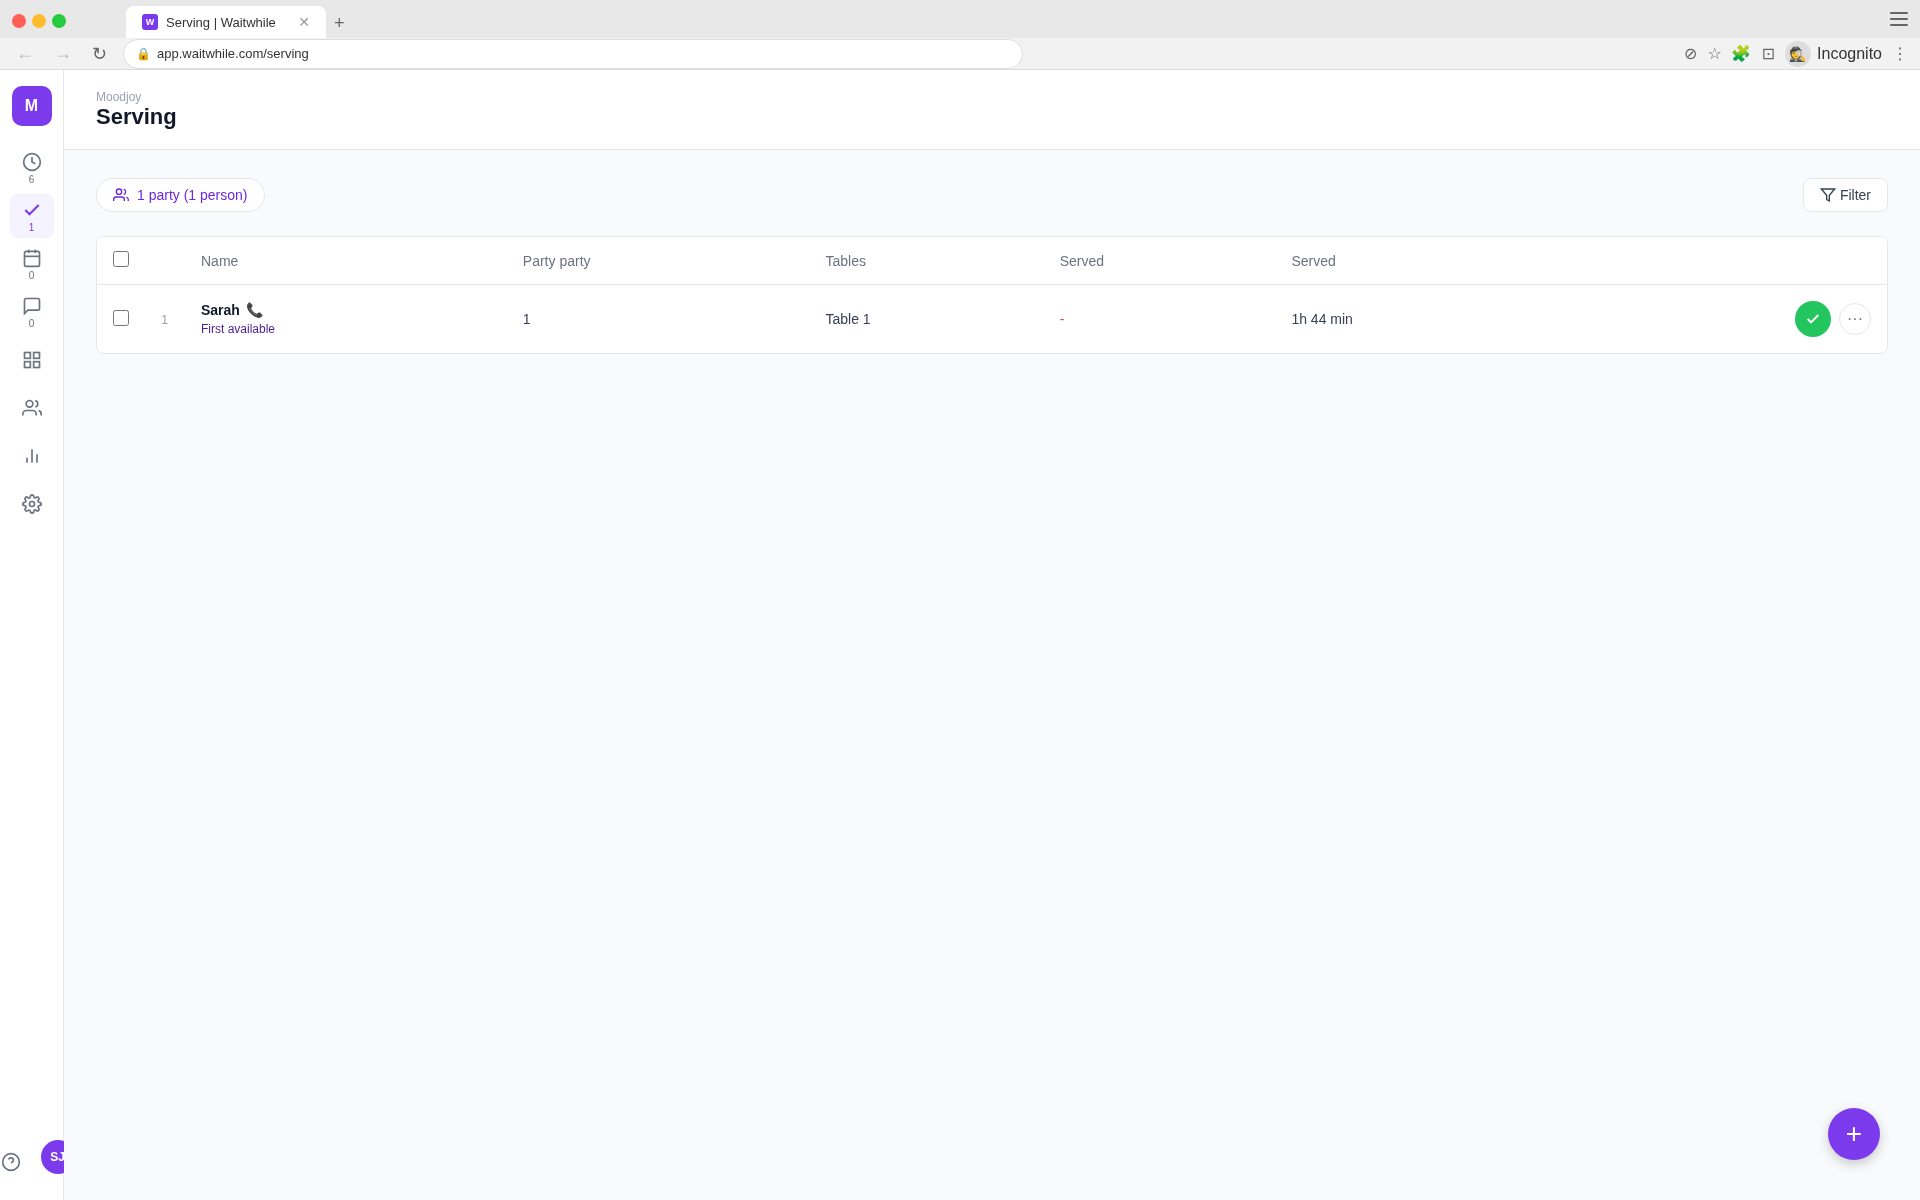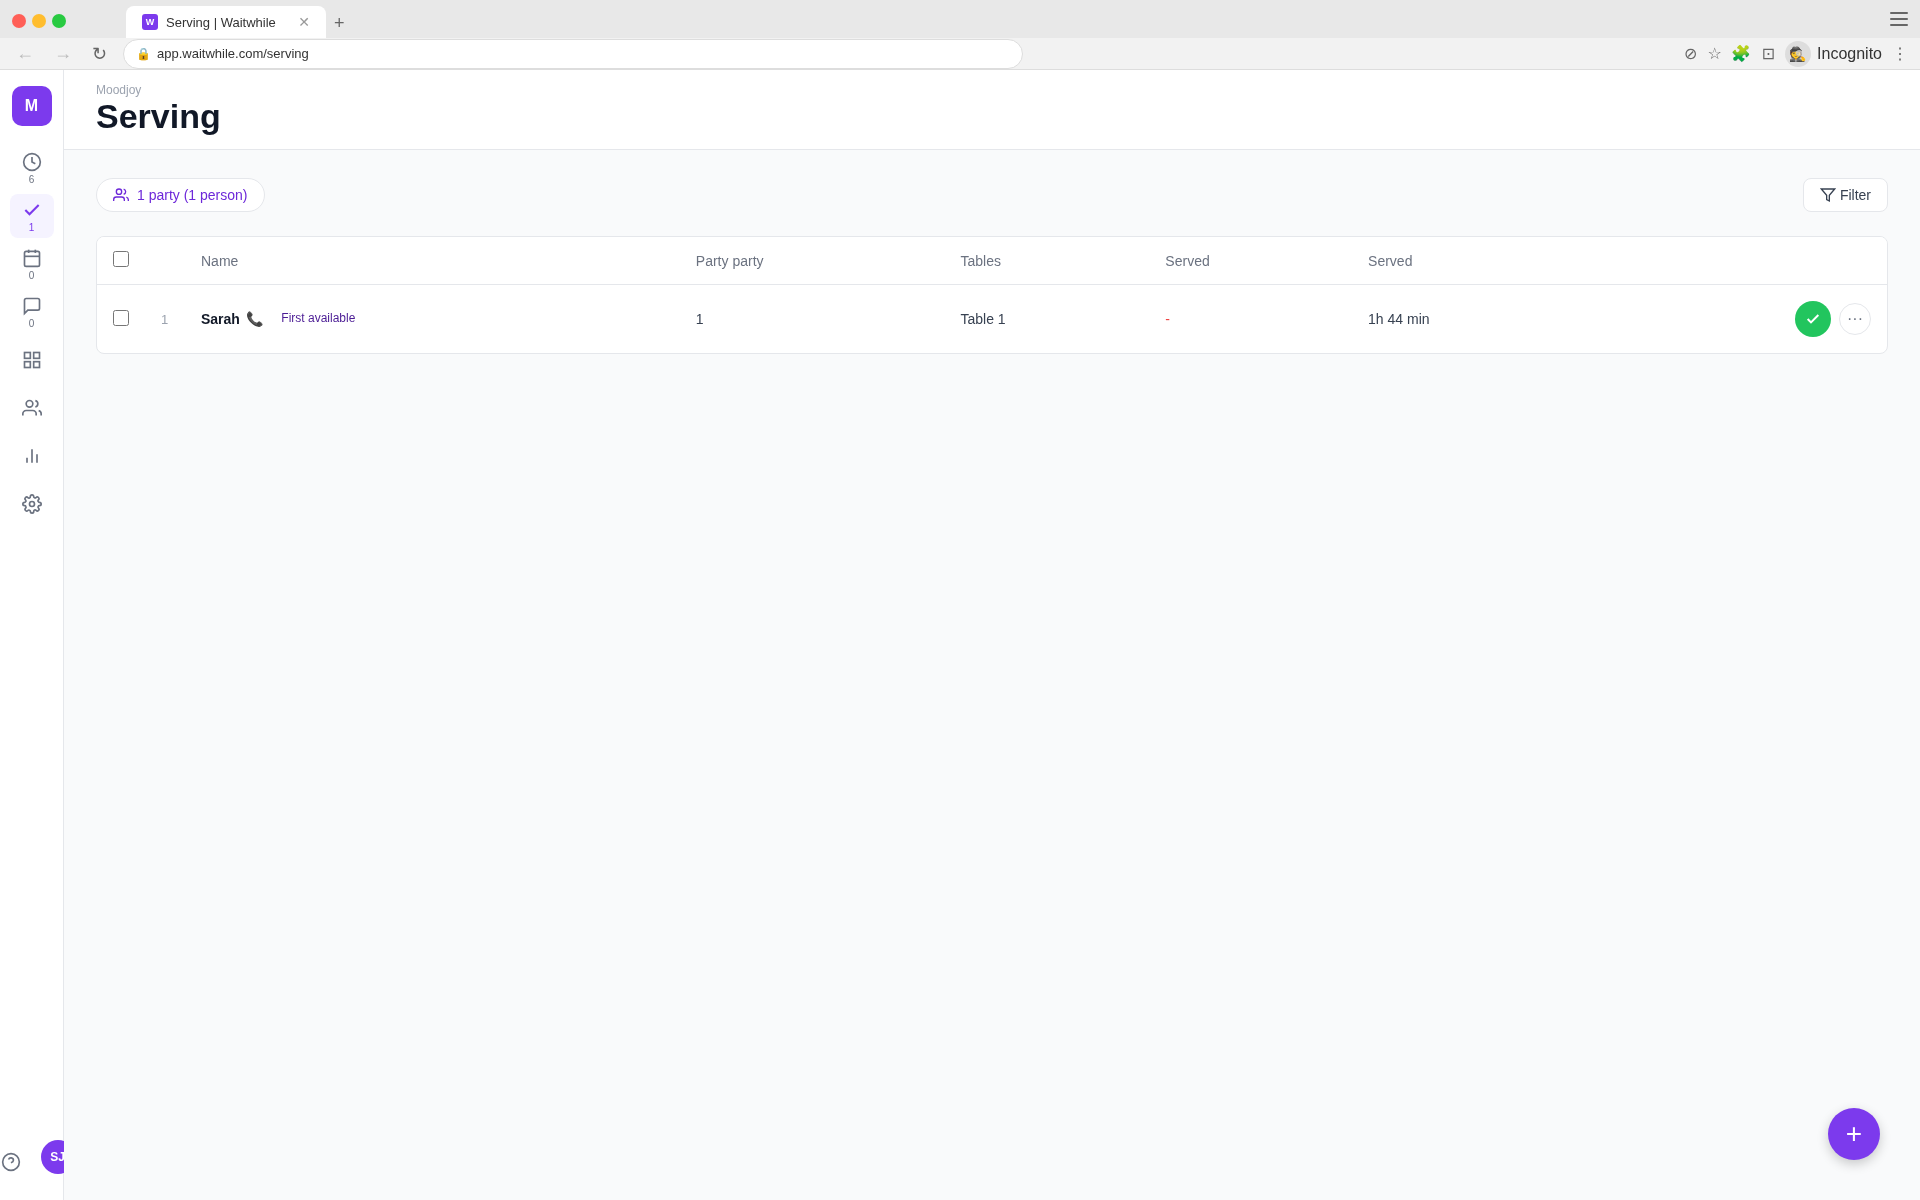--- a/index.html
+++ b/index.html
@@ -40,21 +40,21 @@
     .sidebar-bottom { display: flex; flex-direction: row; align-items: flex-start; gap: 8px; }
     .sidebar-user-avatar { width: 34px; height: 34px; border-radius: 50%; background: #7c3aed; display: flex; align-items: center; justify-content: center; color: white; font-size: 12px; font-weight: bold; cursor: pointer; }
 
     
     .main { flex: 1; display: flex; flex-direction: column; background: #f9fafb; }
 
     
     .header { background: white; border-bottom: 1px solid #e5e7eb; padding: 16px 32px; display: flex; align-items: center; justify-content: space-between; height: 80px; }
     .header-left { display: flex; flex-direction: column; }
     .header-org { font-size: 12px; color: #9ca3af; }
-    .header-title { font-size: 34px; font-weight: 700; color: #111827; }
+    .header-title { font-size: 22px; font-weight: 700; color: #111827; }
     .search-box { display: flex; align-items: center; gap: 8px; background: #f9fafb; border: 1px solid #e5e7eb; border-radius: 8px; padding: 8px 16px; width: 280px; }
     .search-box input { border: none; background: none; outline: none; font-size: 14px; color: #374151; width: 100%; }
     .search-box input::placeholder { color: #9ca3af; }
 
     
     .content { flex: 1; padding: 28px 32px; }
 
     
     .toolbar { display: flex; align-items: center; justify-content: space-between; margin-bottom: 24px; }
     .party-badge { display: flex; align-items: center; gap: 8px; background: white; border: 1px solid #e5e7eb; border-radius: 24px; padding: 8px 16px; font-size: 14px; color: #6d28d9; cursor: pointer; }
@@ -63,21 +63,21 @@
     
     .table-container { background: white; border-radius: 8px; border: 1px solid #e5e7eb; overflow: hidden; }
     .table { width: 100%; border-collapse: collapse; }
     .table th { padding: 14px 16px; text-align: left; font-size: 14px; font-weight: 500; color: #6b7280; border-bottom: 1px solid #e5e7eb; background: white; }
     .table td { padding: 16px 16px; text-align: left; font-size: 14px; color: #374151; }
     .table .row-num { color: #9ca3af; font-size: 13px; width: 40px; }
     .table .checkbox-col { width: 40px; }
     .table input[type=checkbox] { width: 16px; height: 16px; cursor: pointer; }
     .guest-name { font-weight: 600; color: #111827; }
     .guest-sub { font-size: 12px; color: #4c1d95; font-weight: normal; }
-    .guest-name-cell { display: flex; flex-direction: row; gap: 18px; }
+    .guest-name-cell { display: flex; flex-direction: column; gap: 4px; }
     .guest-name-row { display: flex; align-items: center; gap: 6px; }
     .phone-icon { color: #9ca3af; font-size: 14px; }
     .dash { color: #ef4444; }
     .served-time { color: #374151; }
     .action-check { width: 36px; height: 36px; border-radius: 50%; background: #22c55e; border: none; display: flex; align-items: center; justify-content: center; cursor: pointer; color: white; font-size: 16px; }
     .action-more { width: 32px; height: 32px; border-radius: 50%; background: none; border: 1px solid #e5e7eb; display: flex; align-items: center; justify-content: center; cursor: pointer; color: #6b7280; font-size: 16px; }
     .action-btns { display: flex; align-items: center; gap: 8px; justify-content: flex-end; }
 
     
     .fab { position: fixed; bottom: 40px; right: 40px; width: 52px; height: 52px; border-radius: 50%; background: #7c3aed; border: none; display: flex; align-items: center; justify-content: center; cursor: pointer; color: white; font-size: 28px; box-shadow: 0 4px 12px rgba(0,0,0,0.2); }

